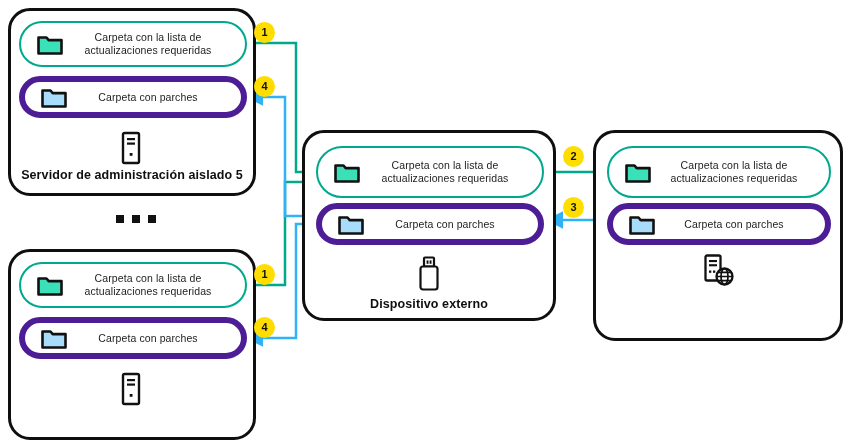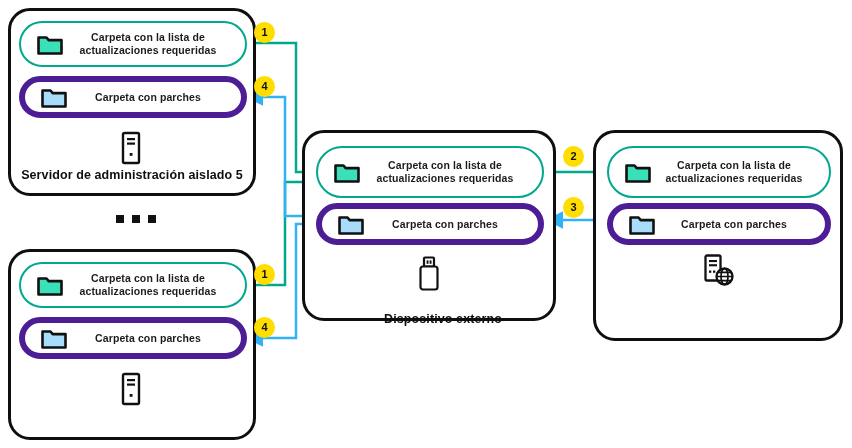--- a/index.html
+++ b/index.html
@@ -13,21 +13,21 @@
   
   .pill{position:absolute;box-sizing:border-box;border-radius:26px;background:#fff;
         display:flex;align-items:center;}
   .pill.green{border:2px solid #00a88e;}
   .pill.blue{border:6px solid #4c1d95;}
 
   .folder{flex:0 0 auto;margin-left:16px;width:26px;height:21px;position:relative;}
   .folder svg{display:block;}
 
   .pill-label{flex:1 1 auto;text-align:center;font-size:10.5px;line-height:13px;
-              color:#1c1c1c;padding:0 14px 0 2px;letter-spacing:.1px;font-weight:bold;}
+              color:#1c1c1c;padding:0 14px 0 2px;letter-spacing:.1px;}
 
   
   .devicon{position:absolute;}
   .caption{position:absolute;text-align:center;font-weight:bold;font-size:12.5px;
            line-height:16px;color:#0f0f0f;letter-spacing:.1px;}
 
   
   .ellipsis{position:absolute;display:flex;gap:8px;}
   .ellipsis i{display:block;width:8px;height:8px;background:#111;}
 
@@ -159,21 +159,21 @@
 
   <div class="devicon" style="left:416px;top:256px;">
     <svg width="26" height="36" viewBox="0 0 26 36">
       <rect x="8" y="1.5" width="10" height="9" rx="1" fill="#fff" stroke="#111" stroke-width="2.2"></rect>
       <rect x="10.6" y="4.4" width="1.9" height="3.4" fill="#111"></rect>
       <rect x="13.6" y="4.4" width="1.9" height="3.4" fill="#111"></rect>
       <rect x="4.5" y="10.5" width="17" height="23" rx="2.4" fill="#fff" stroke="#111" stroke-width="2.2"></rect>
     </svg>
   </div>
 
-  <div class="caption" style="left:305px;top:311px;width:248px;padding-left:14px;">Dispositivo externo</div>
+  <div class="caption" style="left:305px;top:296px;width:248px;">Dispositivo externo</div>
 
   <div class="outer" style="left:593px;top:130px;width:250px;height:211px;">
   </div>
 
   <div class="pill green" style="left:607px;top:146px;width:224px;height:52px;">
     <span class="folder">
       <svg width="26" height="21" viewBox="0 0 26 21">
         <path d="M1.5,3.5 h8 l2.2,2.6 h12.8 v13.4 h-23 z" fill="#3ae0b8" stroke="#111" stroke-width="2.6" stroke-linejoin="round"></path>
       </svg>
     </span>

